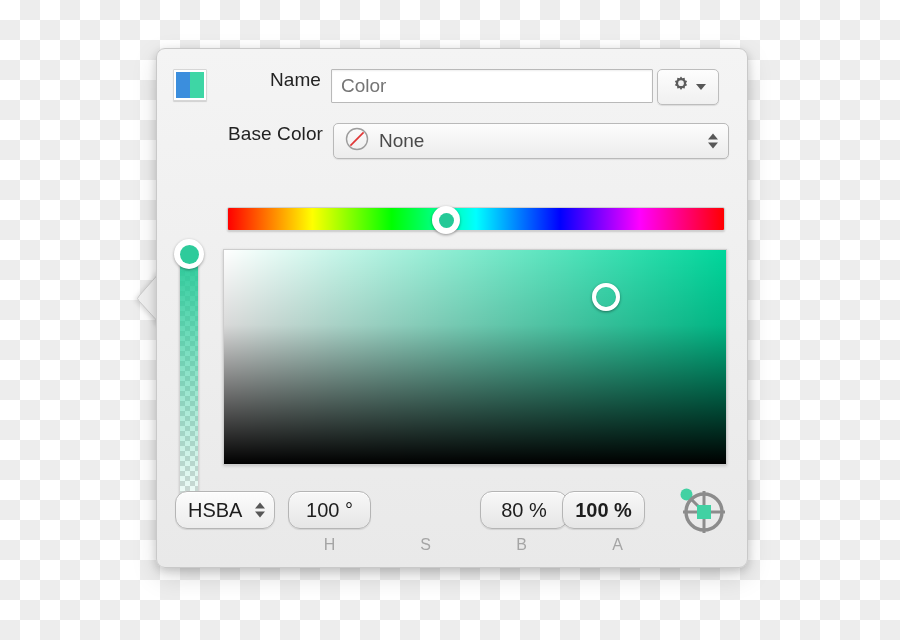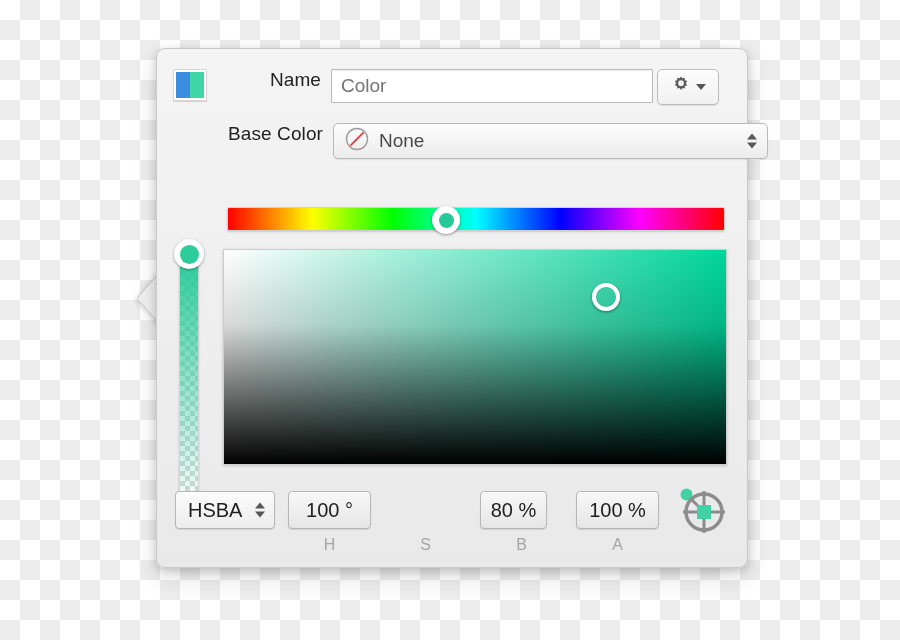--- a/index.html
+++ b/index.html
@@ -95,21 +95,21 @@
     border: 1px solid #bdbdbd;
     border-radius: 5px;
     background: linear-gradient(to bottom, #fdfdfd 0%, #f0f0f0 100%);
     box-shadow: 0 1px 1px rgba(0,0,0,0.10);
     display: flex; align-items: center; justify-content: center;
     gap: 4px;
     cursor: default;
   }
 
   #base-select {
-    width: 435px;
+    width: 396px;
     height: 36px;
     box-sizing: border-box;
     border: 1px solid #b9b9b9;
     border-radius: 5px;
     background: linear-gradient(to bottom, #fdfdfd 0%, #ececec 100%);
     box-shadow: 0 1px 1px rgba(0,0,0,0.08);
     display: flex;
     align-items: center;
     position: relative;
     padding-left: 10px;
@@ -223,21 +223,21 @@
     transform: translate(-50%, -50%);
     cursor: default;
   }
 
   
   .pill {
     position: absolute;
     height: 38px;
     box-sizing: border-box;
     border: 1px solid #b5b5b5;
-    border-radius: 4px;
+    border-radius: 12px;
     background: linear-gradient(to bottom, #f8f8f8 0%, #e6e6e6 100%);
     box-shadow: 0 1px 1px rgba(0,0,0,0.10), inset 0 1px 0 rgba(255,255,255,0.85);
     display: flex;
     align-items: center;
     justify-content: center;
     font-size: 20px;
     color: #1d1d1d;
     cursor: default;
   }
   #mode-popup {
@@ -247,22 +247,22 @@
     background: linear-gradient(to bottom, #fcfcfc 0%, #ececec 100%);
   }
   #mode-popup-label { font-size: 20px; }
   #mode-stepper {
     position: absolute; right: 9px; top: 50%;
     transform: translateY(-50%);
     display: flex; flex-direction: column; gap: 3px;
   }
   #comp-h { left: 131px; top: 442px; width: 83px; }
   #comp-s { left: 227px; top: 442px; width: 83px; }
-  #comp-b { left: 323px; top: 442px; width: 67px; }
-  #comp-a { left: 419px; top: 442px; width: 83px; }
+  #comp-b { left: 323px; top: 442px; width: 88px; }
+  #comp-a { left: 405px; top: 442px; width: 83px; font-weight: bold; }
 
   .comp-caption {
     position: absolute;
     top: 487px;
     width: 83px;
     text-align: center;
     font-size: 16px;
     color: #a5a5a5;
   }
   #cap-h { left: 131px; }

